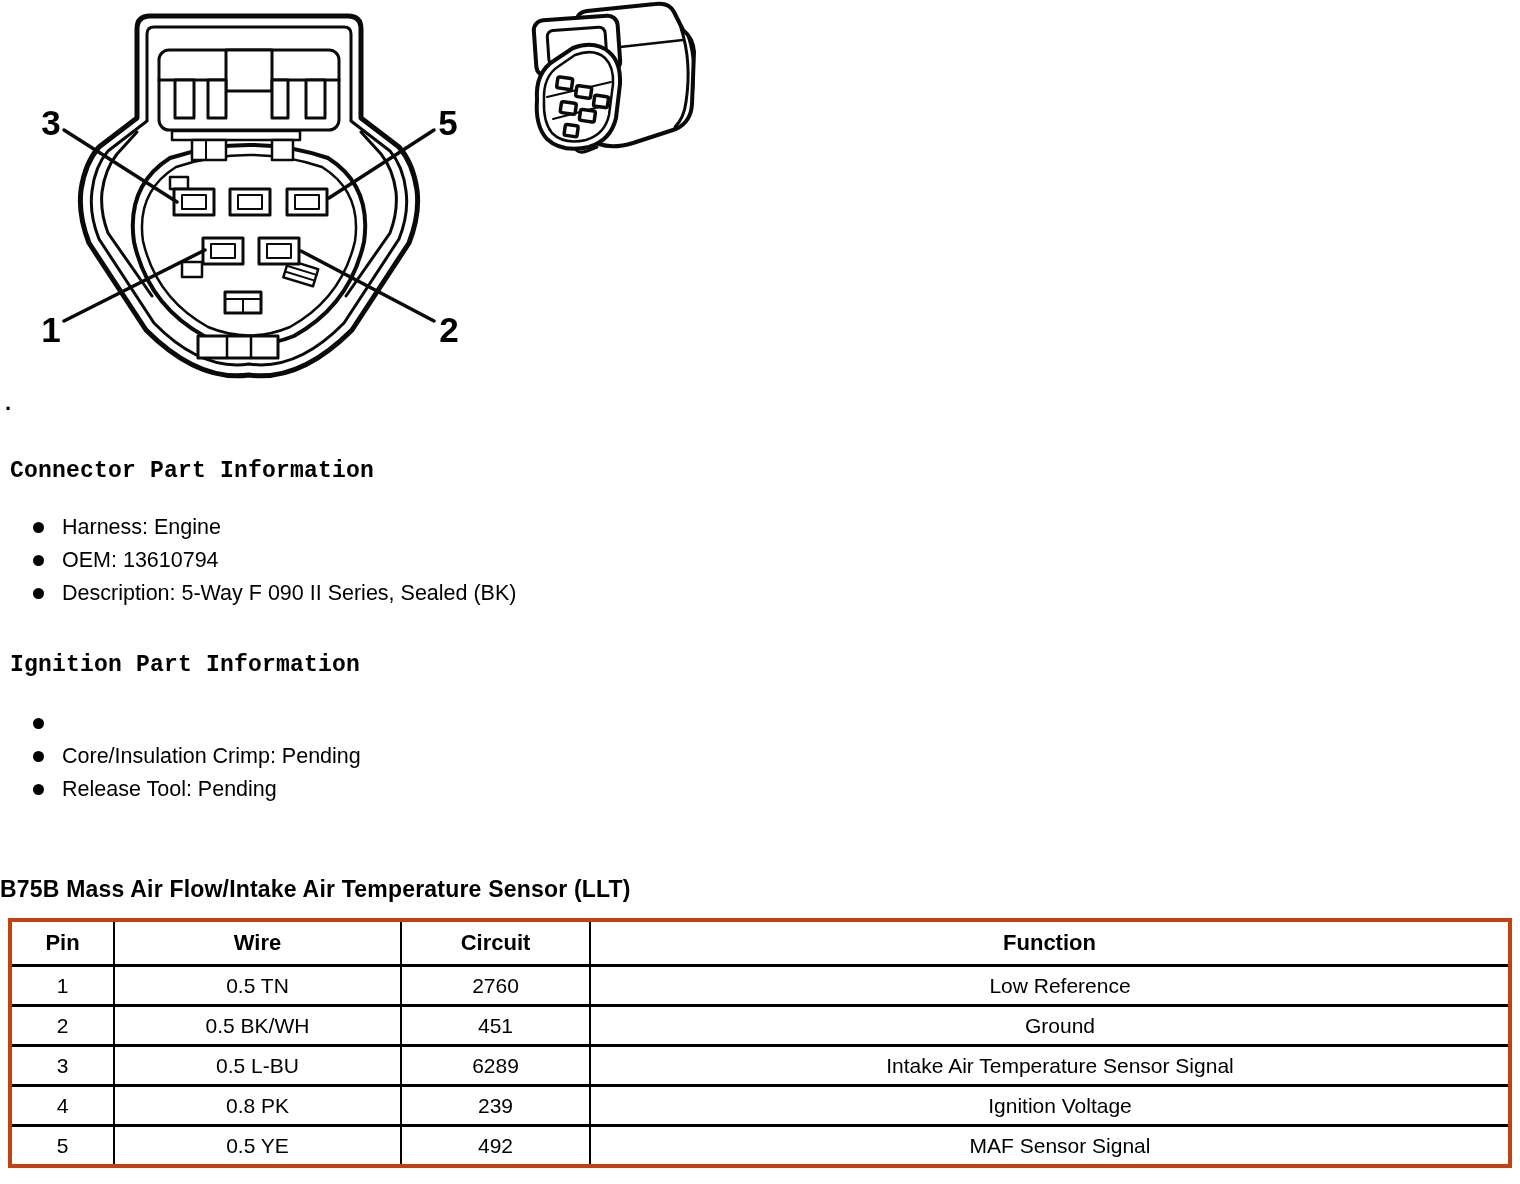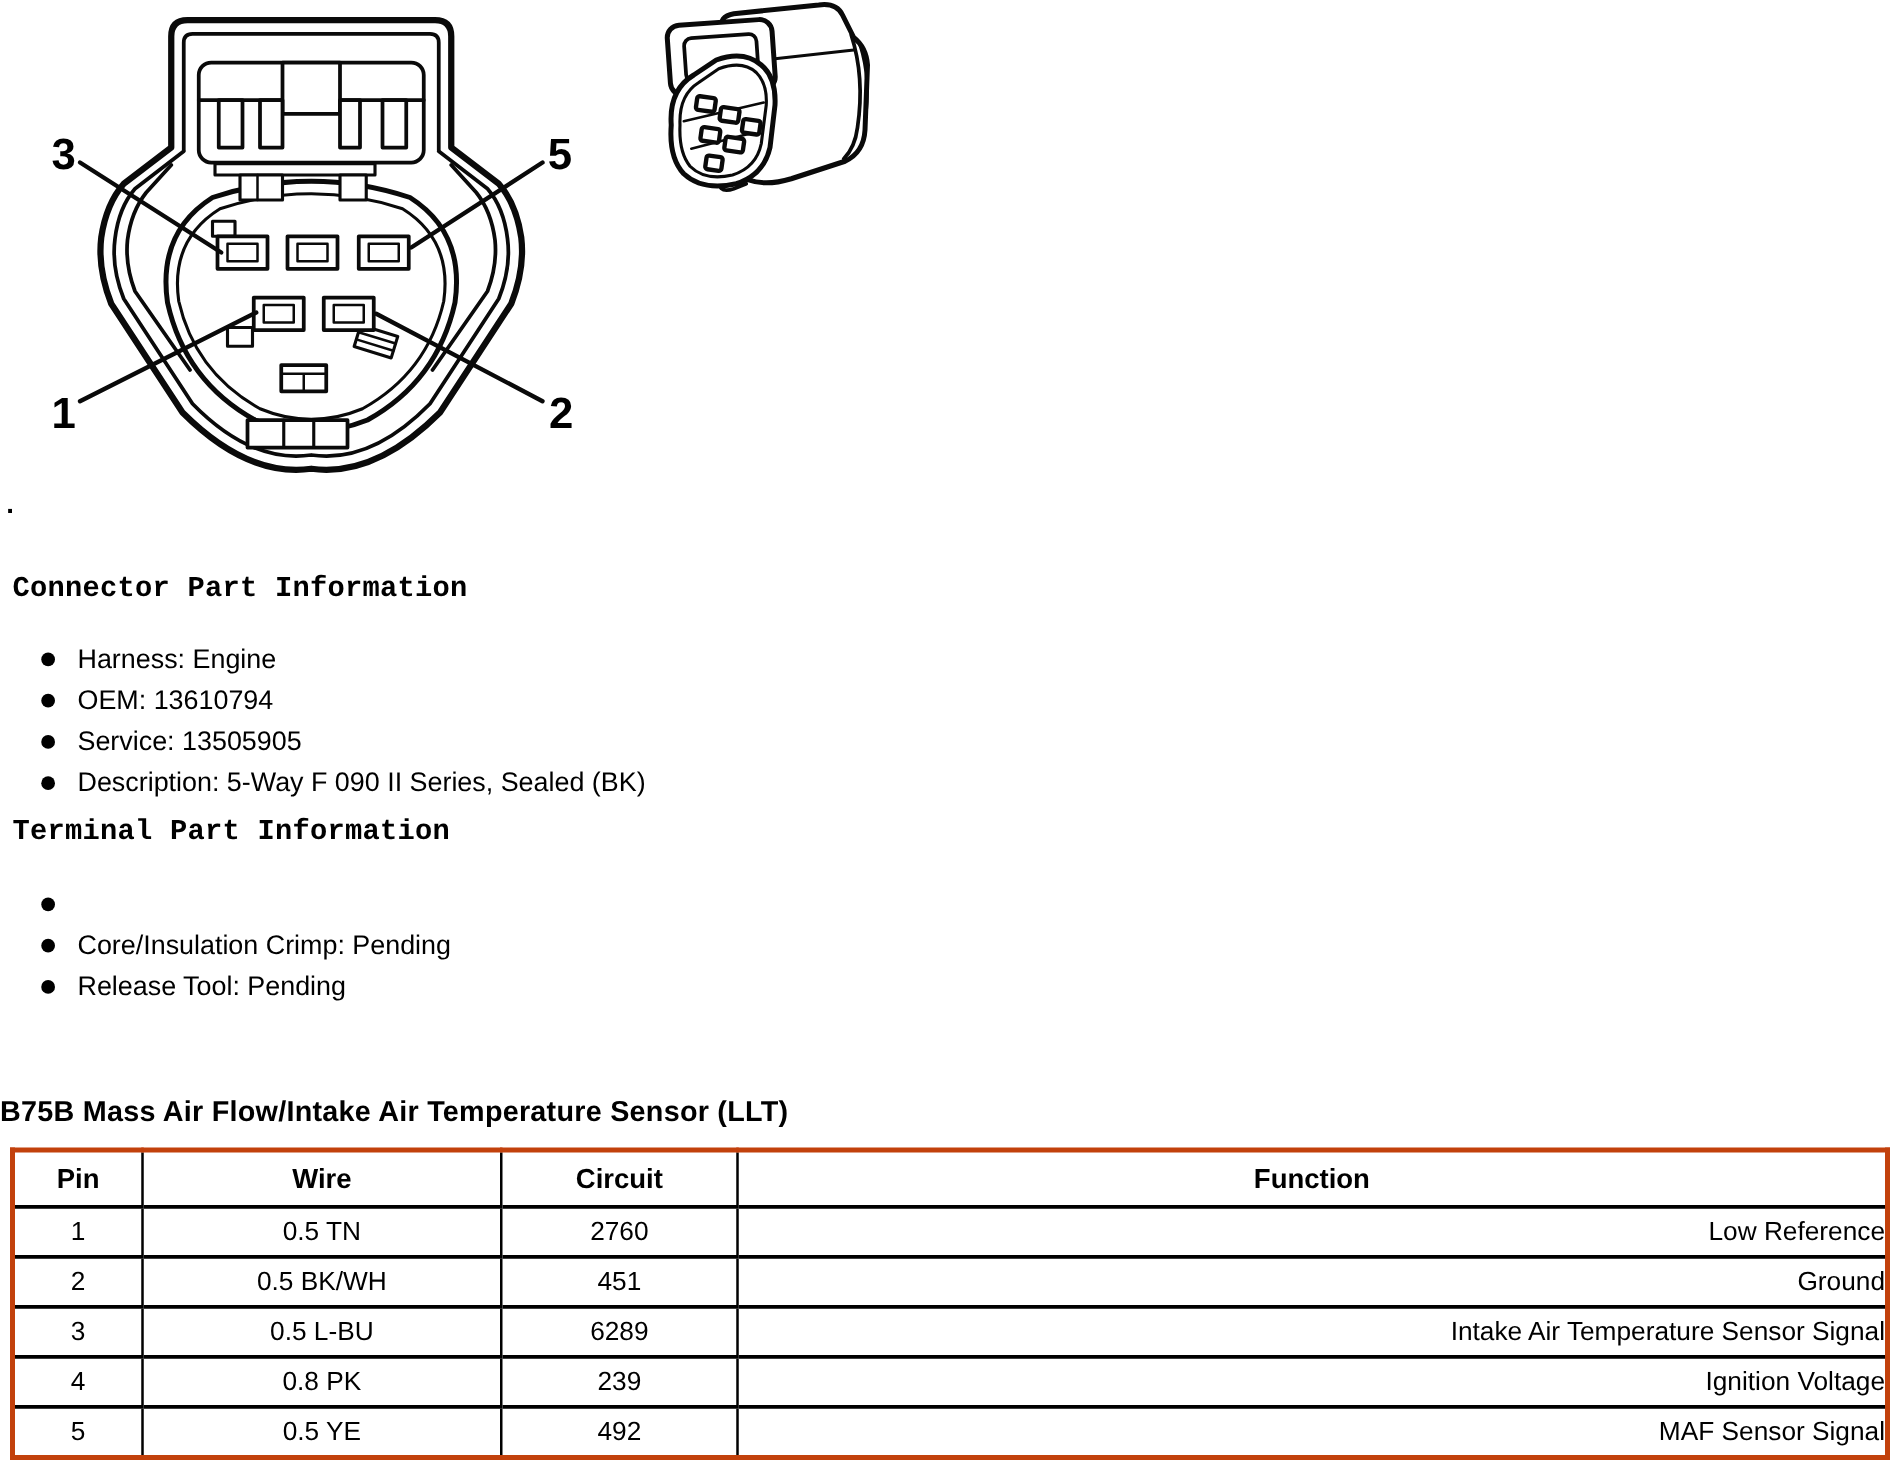--- a/index.html
+++ b/index.html
@@ -45,21 +45,21 @@
     border:4px solid #c2410c;
     table-layout:fixed;
   }
   .pinout th,.pinout td{
     border-left:2px solid #000;border-right:2px solid #000;
     border-top:3px solid #000;border-bottom:3px solid #000;
     padding:0;
   }
   .pinout th{height:42px;font-size:22px;font-weight:bold;text-align:center;}
   .pinout td{height:37px;font-size:21px;text-align:center;}
-  .pinout td.fn-cell{text-align:right;padding-left:21px;}
+  .pinout td.fn-cell{text-align:center;padding-left:21px;}
   .col-pin{width:104px;}
   .col-wire{width:287px;}
   .col-circuit{width:189px;}
 </style>
 </head>
 <body>
 
 <div class="page">
 
   <svg style="left:0;top:0;" width="470" height="390" viewBox="0 0 470 390">
@@ -201,31 +201,27 @@
       <li class="bullet-item">
         <span class="bullet-dot"></span>
         <span>Harness: Engine</span>
       </li>
       <li class="bullet-item">
         <span class="bullet-dot"></span>
         <span>OEM: 13610794</span>
       </li>
       <li class="bullet-item">
         <span class="bullet-dot"></span>
-        <span>Service: 13505905</span>
-      </li>
-      <li class="bullet-item">
-        <span class="bullet-dot"></span>
         <span>Description: 5-Way F 090 II Series, Sealed (BK)</span>
       </li>
     </ul>
   </div>
 
   <div class="info-section sec-terminal">
-    <div class="info-heading">Terminal Part Information</div>
+    <div class="info-heading">Ignition Part Information</div>
     <ul class="bullet-list">
       <li class="bullet-item">
         <span class="bullet-dot"></span>
       </li>
       <li class="bullet-item">
         <span class="bullet-dot"></span>
         <span>Core/Insulation Crimp: Pending</span>
       </li>
       <li class="bullet-item">
         <span class="bullet-dot"></span>

